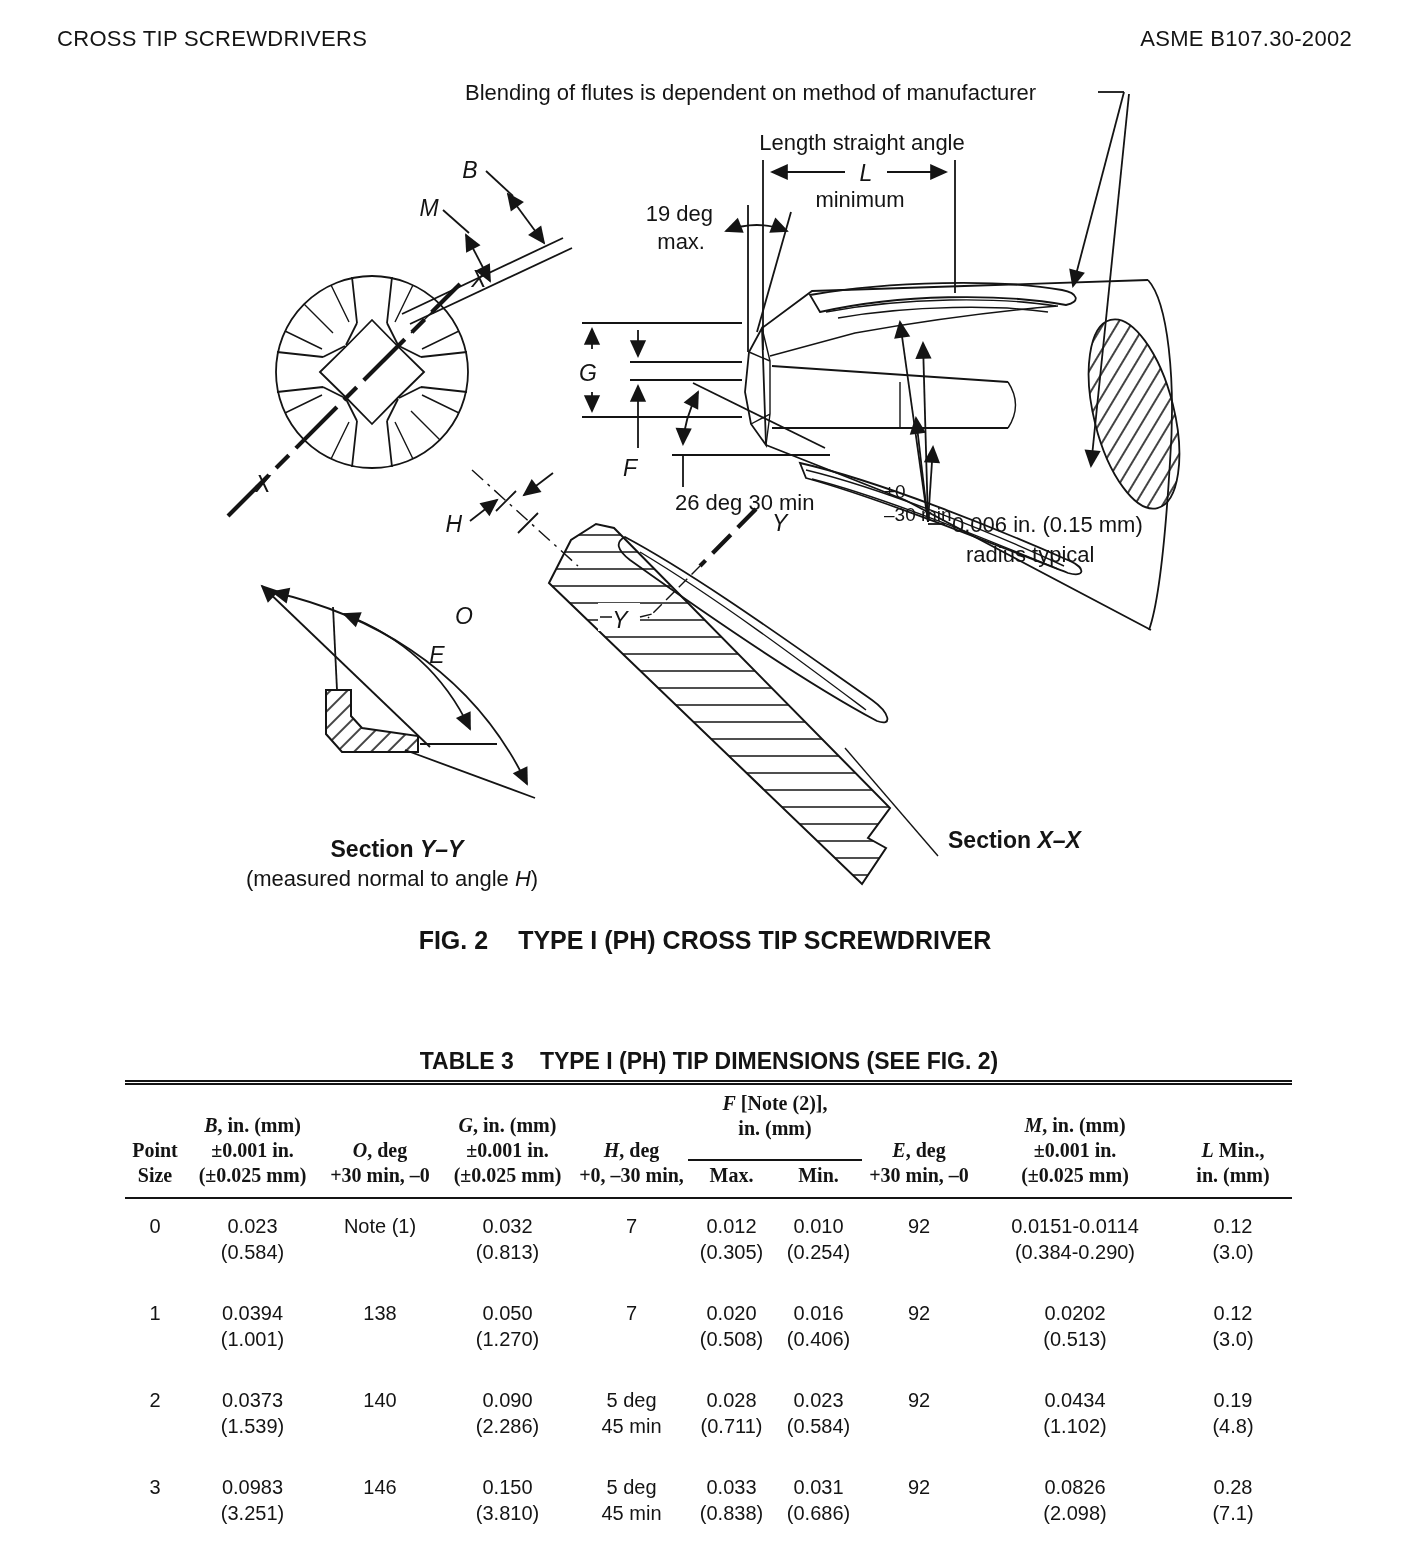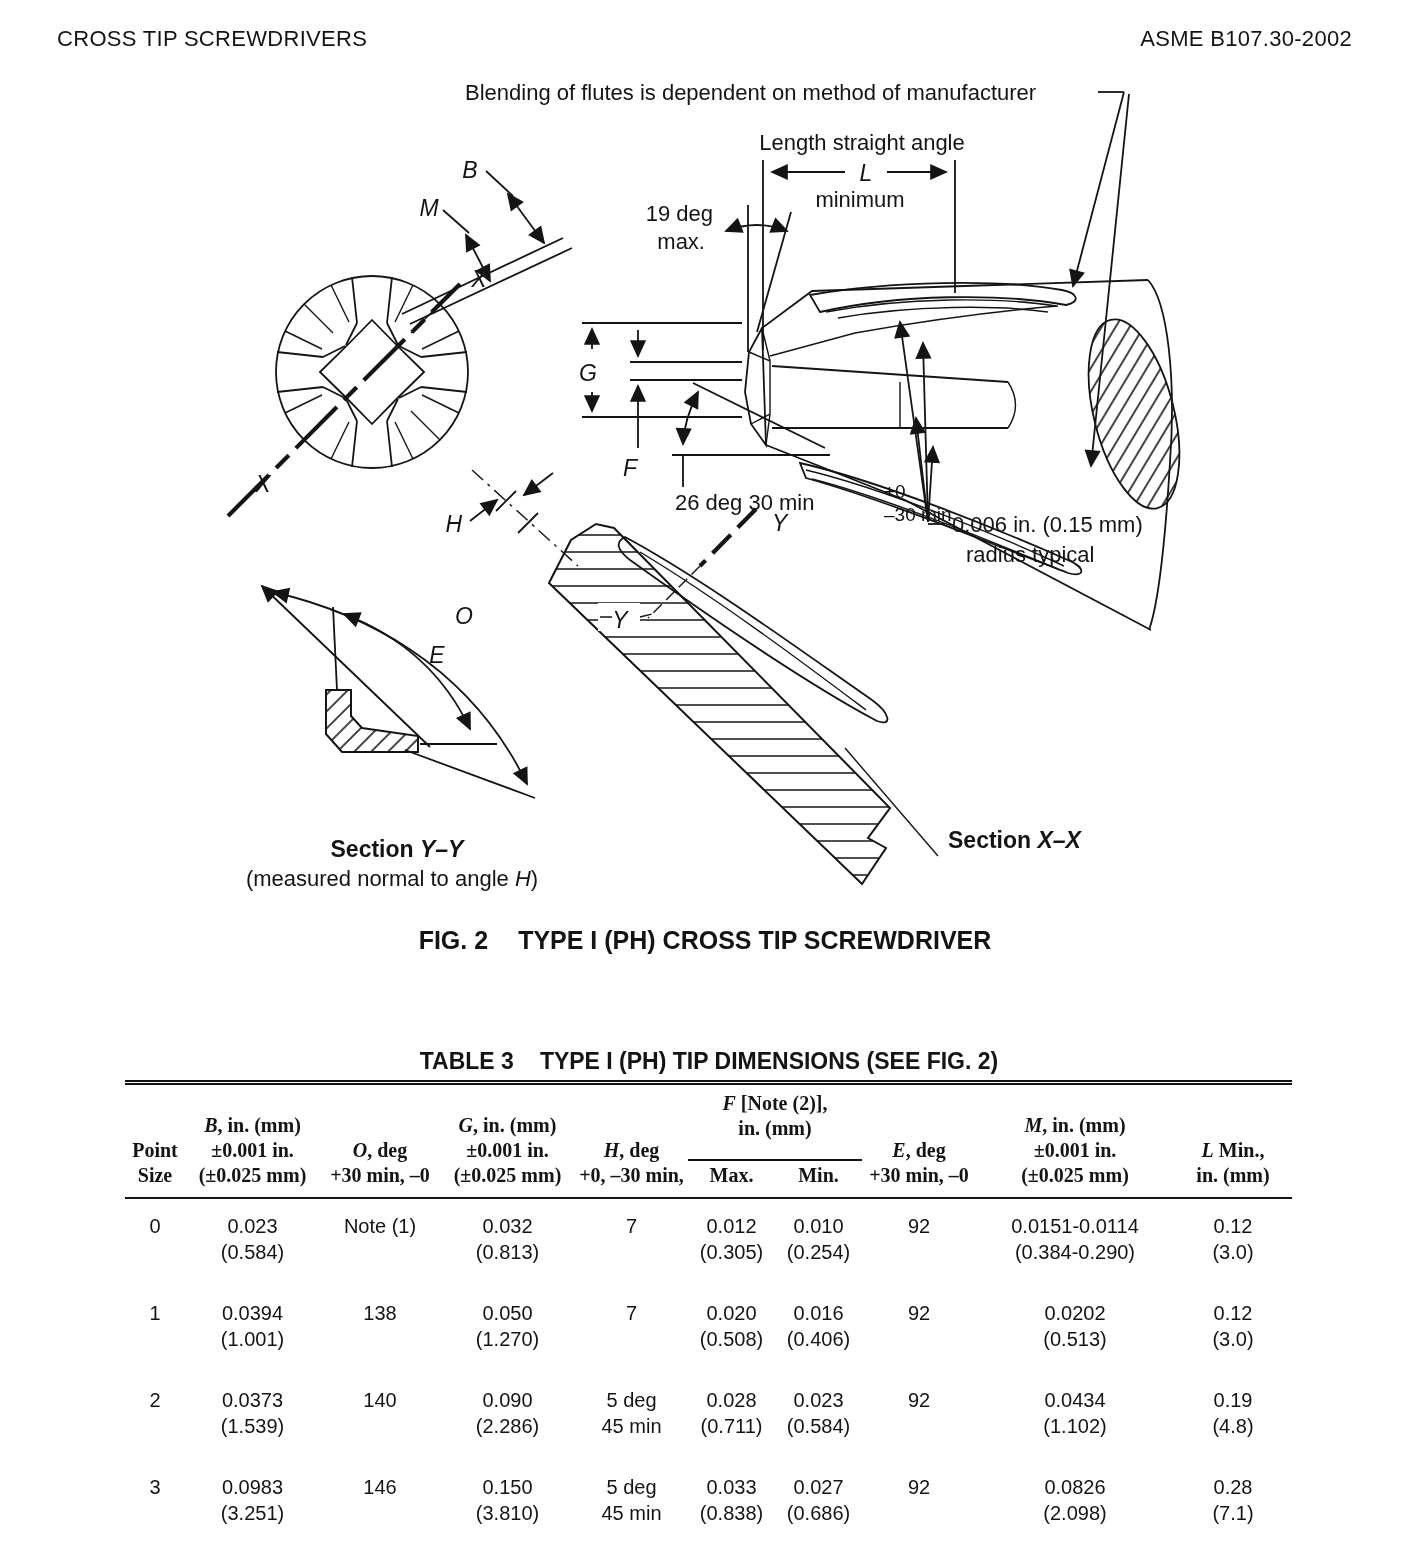--- a/index.html
+++ b/index.html
@@ -407,21 +407,21 @@
           </td>
           <td>
             <div>5 deg</div>
             <div>45 min</div>
           </td>
           <td>
             <div>0.033</div>
             <div>(0.838)</div>
           </td>
           <td>
-            <div>0.027</div>
+            <div>0.031</div>
             <div>(0.686)</div>
           </td>
           <td>
             <div>92</div>
           </td>
           <td>
             <div>0.0826</div>
             <div>(2.098)</div>
           </td>
           <td>

